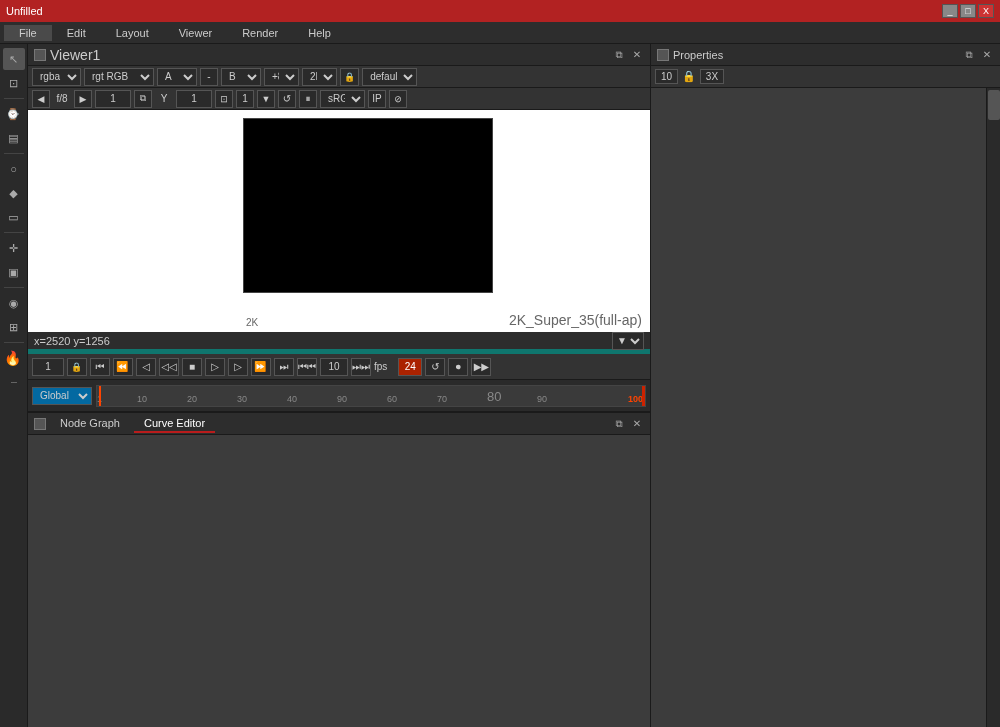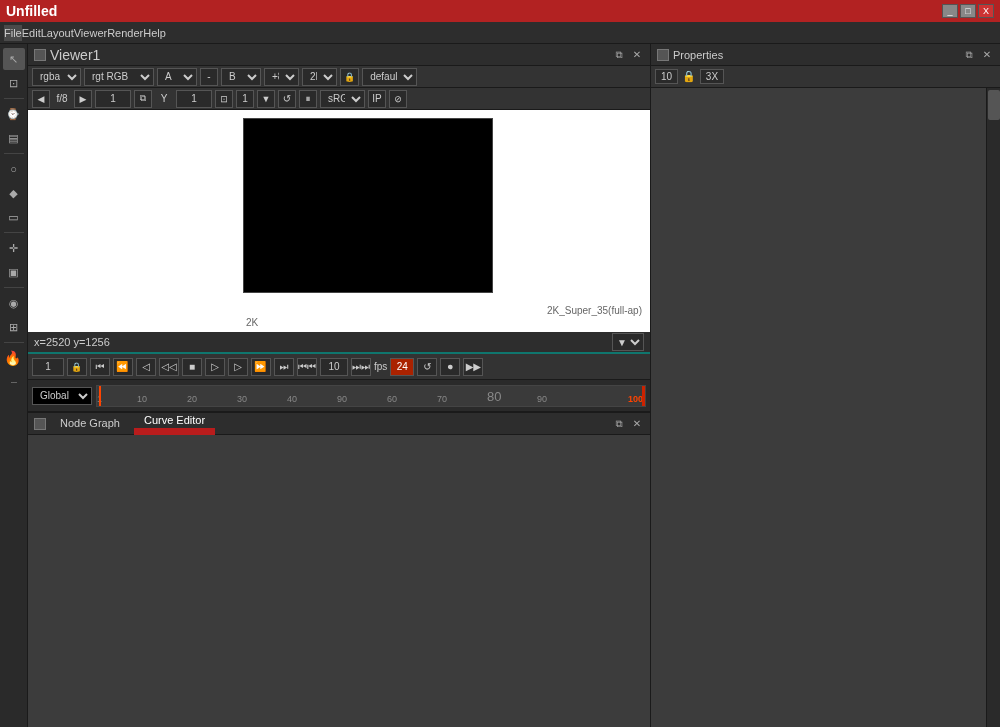--- a/index.html
+++ b/index.html
@@ -18,22 +18,22 @@
     #title-bar {
       background: #b22222;
       height: 22px;
       display: flex;
       align-items: center;
       justify-content: space-between;
       padding: 0 6px;
     }
     #title-bar .title {
       color: #fff;
-      font-size: 14px;
-      font-weight: bold;
+      font-size: 11px;
+      font-weight: normal;
     }
     #title-bar .win-controls {
       display: flex;
       gap: 2px;
     }
     .win-btn {
       width: 16px;
       height: 14px;
       background: #888;
       border: 1px solid #555;
@@ -48,21 +48,21 @@
     
     #menu-bar {
       background: #2d2d2d;
       height: 22px;
       display: flex;
       align-items: center;
       padding: 0 4px;
       border-bottom: 1px solid #1a1a1a;
     }
     .menu-item {
-      padding: 2px 0;
+      padding: 2px 15px;
       color: #ccc;
       cursor: pointer;
       font-size: 11px;
     }
     .menu-item.active { background: #4a4a4a; }
 
     
     #main-layout {
       display: flex;
       height: calc(727px - 44px);
@@ -224,21 +224,21 @@
       font-size: 10px;
     }
 
     
     #status-bar {
       height: 22px;
       background: #2d2d2d;
       display: flex;
       align-items: center;
       padding: 0 6px;
-      border-bottom: 2px solid #0f766e;
+      border-bottom: 5px solid #0f766e;
     }
     .status-text {
       color: #ccc;
       font-size: 11px;
     }
     .status-dropdown {
       margin-left: auto;
       height: 18px;
       background: #2a2a2a;
       border: 1px solid #555;
@@ -270,40 +270,40 @@
       height: 18px;
       background: #2a2a2a;
       border: 1px solid #555;
       color: #ccc;
       font-size: 10px;
       cursor: pointer;
       display: flex;
       align-items: center;
       justify-content: center;
     }
-    .tc-btn.red-bg { background: #8b0000; }
+    .tc-btn.red-bg { background: #8b0000; margin-left: 8px; }
 
     
     #timeline-ruler {
       height: 32px;
       background: #2a2a2a;
       position: relative;
       border-bottom: 1px solid #1a1a1a;
       overflow: hidden;
     }
     #timeline-global {
       display: flex;
       align-items: center;
       height: 100%;
       padding: 0 4px;
       gap: 4px;
     }
     .tg-dropdown {
       height: 18px;
-      background: #000000;
+      background: #0369a1;
       border: 1px solid #555;
       color: #ccc;
       font-size: 10px;
       padding: 0 3px;
       width: 60px;
     }
     .timeline-track {
       flex: 1;
       height: 22px;
       background: #3a3a3a;
@@ -330,21 +330,21 @@
     }
     .tab-btn {
       padding: 2px 10px;
       color: #ccc;
       cursor: pointer;
       font-size: 11px;
       border-bottom: 2px solid transparent;
     }
     .tab-btn.active {
       color: #fff;
-      border-bottom: 8px solid #b91c1c;
+      border-bottom: 2px solid #b91c1c;
     }
     #bottom-panel-content {
       flex: 1;
       background: #3c3c3c;
     }
 
     
     #right-panel {
       width: 350px;
       background: #3c3c3c;
@@ -495,21 +495,21 @@
           <option>sRGB</option>
           <option>linear</option>
         </select>
         <span class="vt-btn">IP</span>
         <span class="vt-btn" style="font-size:9px;">⊘</span>
       </div>
 
       <div id="viewer-canvas" style="height:222px;background:#ffffff;position:relative;">
         <div id="canvas-inner"></div>
         <span id="canvas-num" style="position:absolute;bottom:4px;left:218px;color:#666;font-size:10px;">2K</span>
-        <span id="canvas-label" style="position:absolute;bottom:16px;right:8px;color:#666;font-size:10px;">2K_Super_35(full-ap)</span>
+        <span id="canvas-label" style="position:absolute;bottom:4px;right:8px;color:#666;font-size:14px;">2K_Super_35(full-ap)</span>
       </div>
 
       <div id="status-bar">
         <span class="status-text">x=2520 y=1256</span>
         <select class="status-dropdown" style="margin-left:auto;">
           <option>▼</option>
         </select>
       </div>
 
       <div id="timeline-controls">

